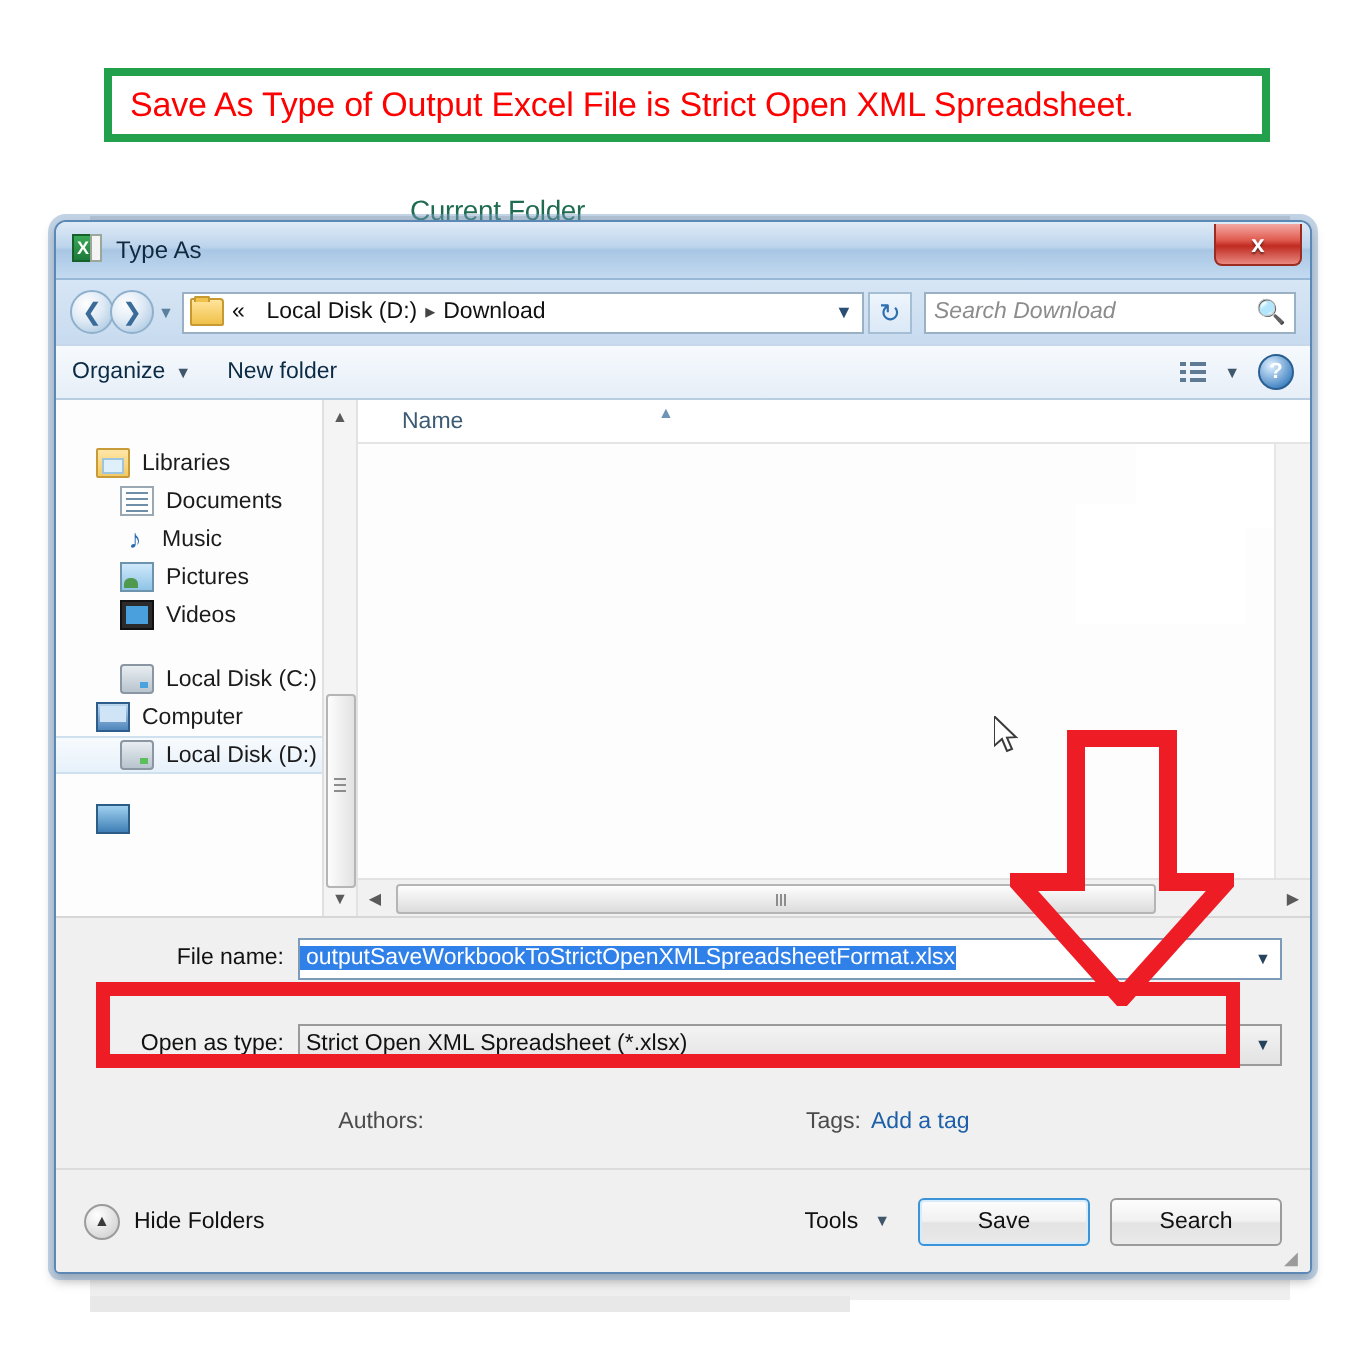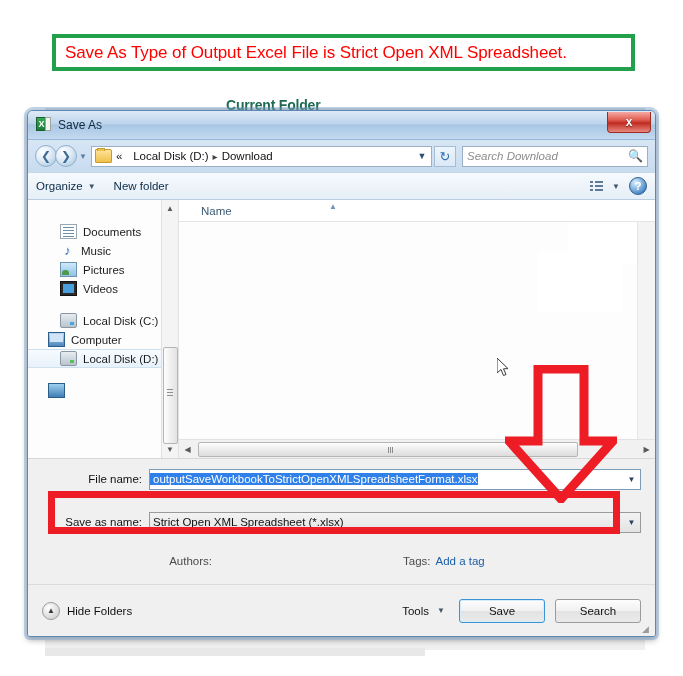--- a/index.html
+++ b/index.html
@@ -23,22 +23,22 @@
   .banner-text {
     color: #ff0000;
     font-size: 17px;
     padding-left: 9px;
     white-space: nowrap;
     letter-spacing: -0.1px;
   }
 
   
   .bg-label {
-    position: absolute; left: 226px; top: 97px;
-    color: #1f6b52; font-size: 14px; font-weight: bold;
+    position: absolute; left: 205px; top: 97px;
+    color: #1f6b52; font-size: 14px; font-weight: normal;
     letter-spacing: -0.2px;
   }
   .bg-strip {
     position: absolute; left: 45px; top: 108px; width: 600px; height: 3px;
     background: #dcdcdc;
   }
   .bg-strip2 {
     position: absolute; left: 45px; top: 640px; width: 600px; height: 10px;
     background: #efefef;
   }
@@ -316,21 +316,21 @@
     <div class="banner-text">Save As Type of Output Excel File is Strict Open XML Spreadsheet.</div>
   </div>
 
   <div class="dialog">
 
     <div class="titlebar">
       <div class="title-icon">
         <div class="xl">X</div>
           <div class="pg"></div>
       </div>
-      <div class="title-text">Save As</div>
+      <div class="title-text">Type As</div>
       <div class="close-btn">x</div>
     </div>
 
     <div class="addrbar">
       <div class="navbtn">❮</div>
       <div class="navbtn second">❯</div>
       <div class="nav-drop">▼</div>
       <div class="addr-field">
         <div class="folder-ico"></div>
         <span>«</span>
@@ -366,20 +366,24 @@
             <i></i>
         </div>
         <span class="cmd-caret">▼</span>
         <div class="help-ico">?</div>
       </div>
     </div>
 
     <div class="body">
 
       <div class="navpane">
+        <div class="nav-row">
+          <span class="ico ico-lib"></span>
+          <span>Libraries</span>
+        </div>
         <div class="nav-row child">
           <span class="ico ico-doc"></span>
           <span>Documents</span>
         </div>
         <div class="nav-row child">
           <span class="ico ico-music">♪</span>
           <span>Music</span>
         </div>
         <div class="nav-row child">
           <span class="ico ico-pic"></span>
@@ -439,21 +443,21 @@
     <div class="form">
       <div class="frow">
         <div class="flabel">File name:</div>
         <div class="combo">
           <div class="combo-val sel">outputSaveWorkbookToStrictOpenXMLSpreadsheetFormat.xlsx</div>
           <div style="flex:1"></div>
           <div class="combo-arrow">▼</div>
         </div>
       </div>
       <div class="frow">
-        <div class="flabel">Save as name:</div>
+        <div class="flabel">Open as type:</div>
         <div class="combo grey">
           <div class="combo-val">Strict Open XML Spreadsheet (*.xlsx)</div>
           <div class="combo-arrow">▼</div>
         </div>
       </div>
       <div class="meta-row">
         <div class="meta-authors">Authors:</div>
         <div></div>
         <div class="meta-tagslabel">Tags:</div>
         <div class="meta-link">Add a tag</div>

